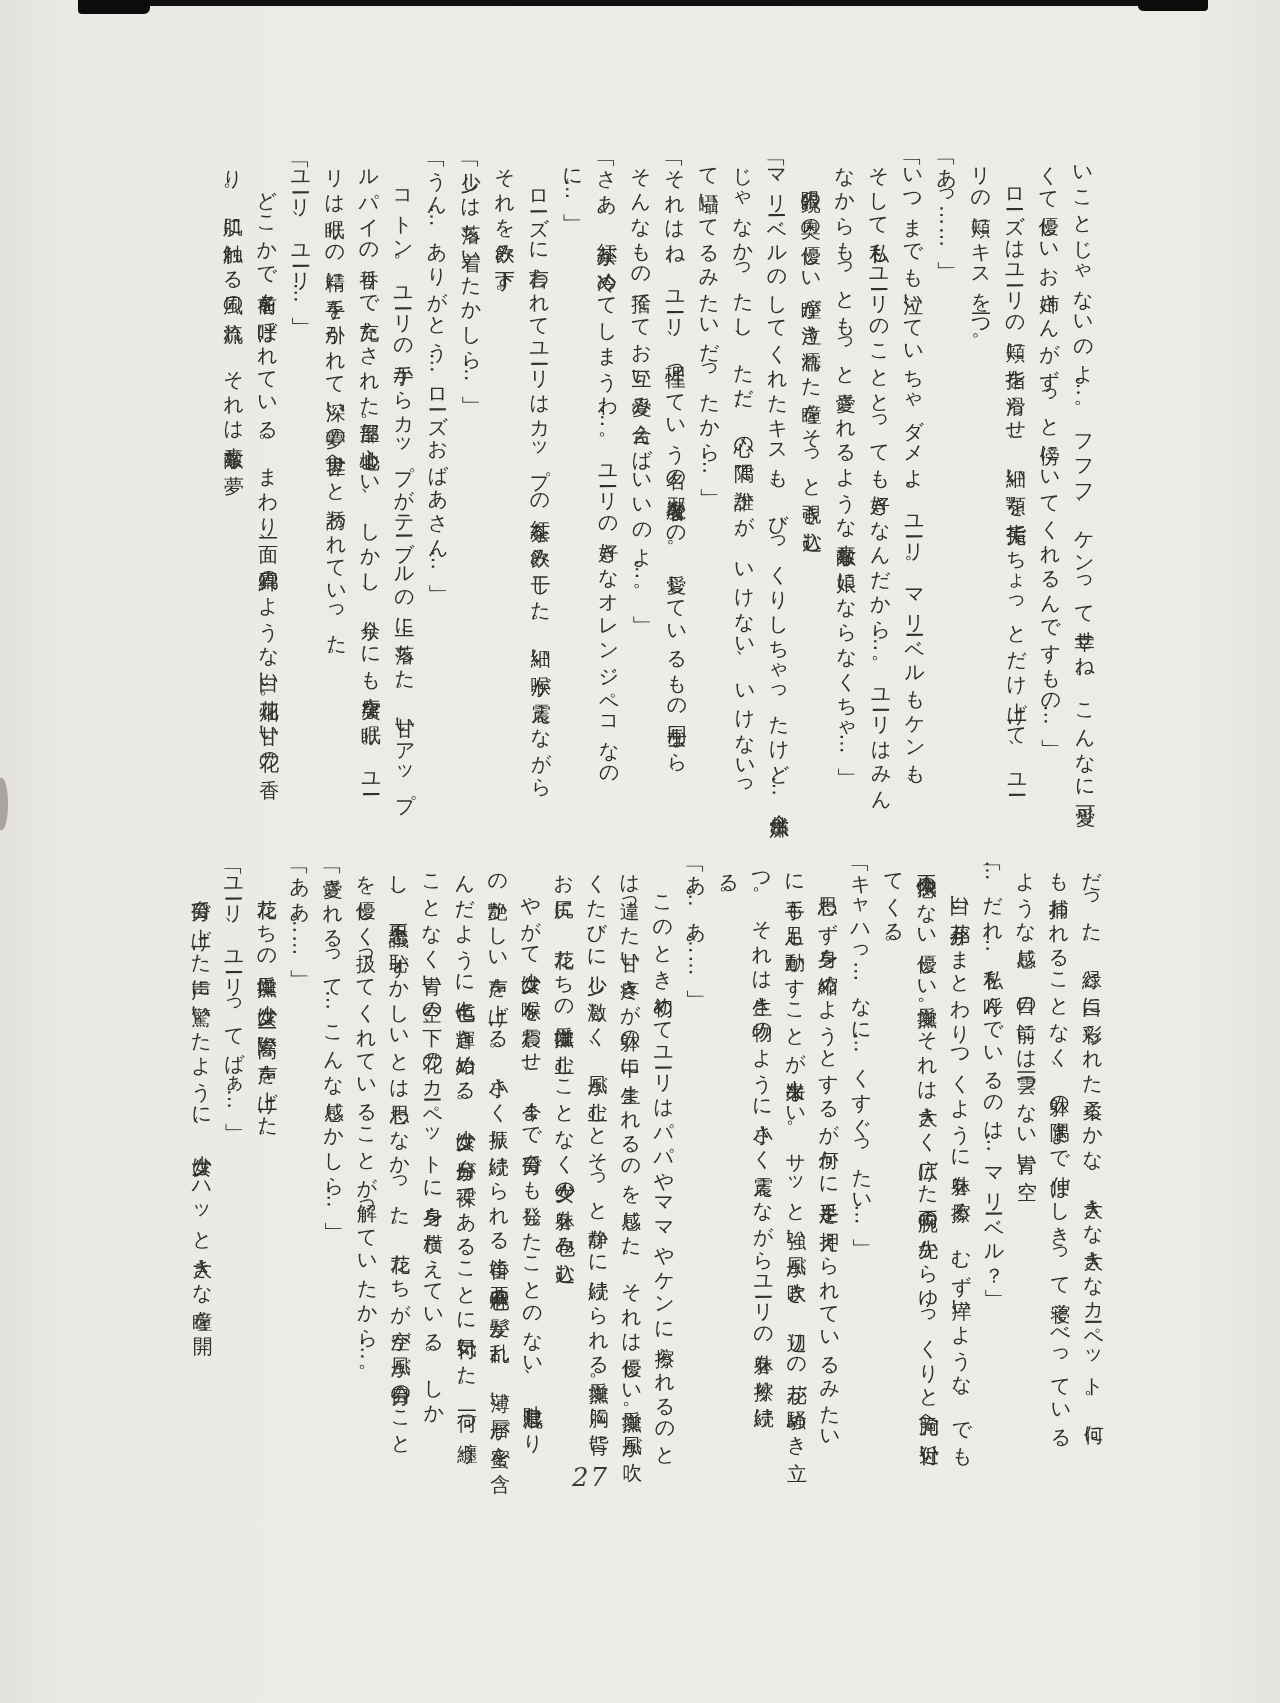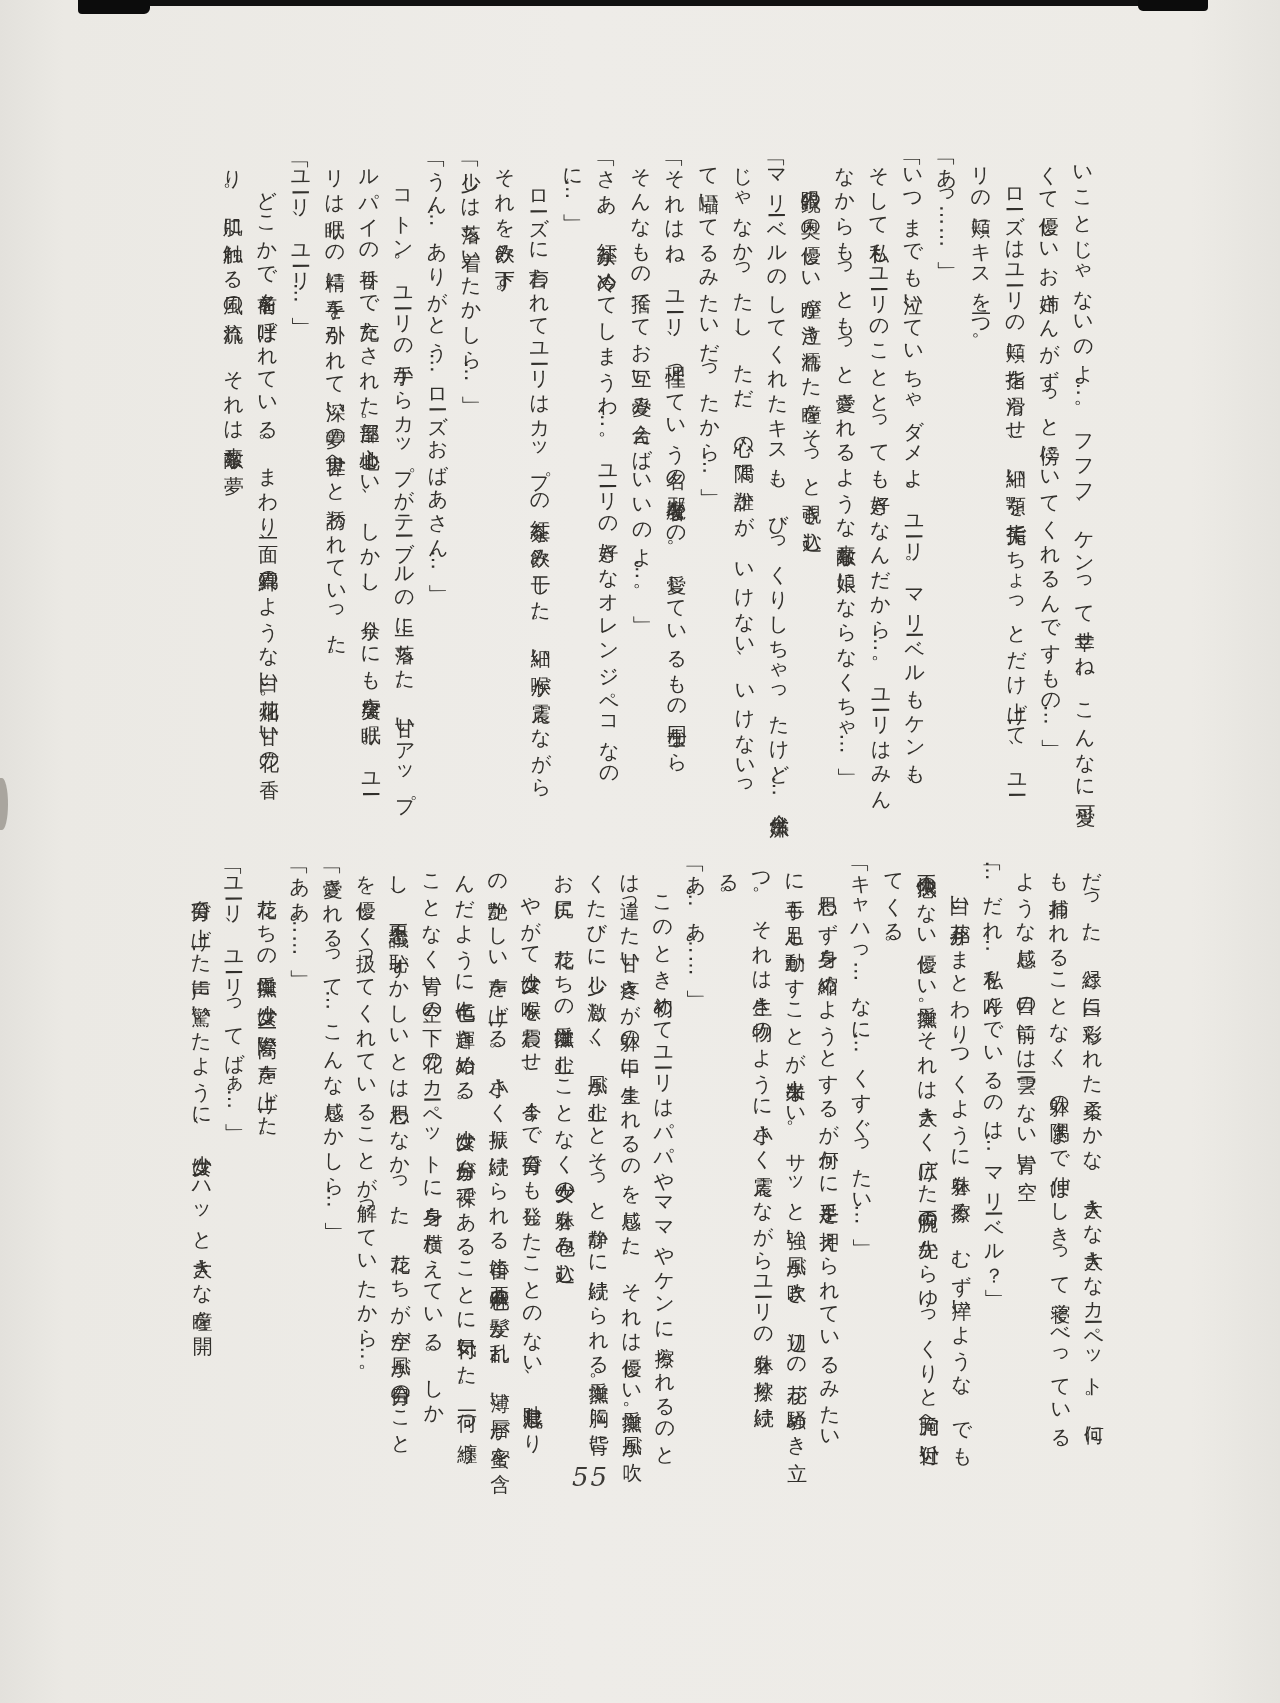--- a/index.html
+++ b/index.html
@@ -121,14 +121,14 @@
       <p>「あ…あ……」</p>
       <p>　このとき初めてユーリはパパやママやケンに擦られるのとは違った甘い疼きが躰の中に生まれるのを感じた。それは優しい愛撫。風が吹くたびに少し激しく、風が止むとそっと静かに続けられる愛撫。胸に背にお尻に、花たちの愛撫は止むことなく少女の躰を包み込む。</p>
       <p>　やがて少女は喉を震わせ、今まで自分でも発したことのない、吐息混じりの艶かしい声を上げる。小さく振り続けられる小首に亜麻色の髪が乱れ、薄い唇が蜜を含んだように七色に輝き始める。少女は自分が裸であることに気付いた。何一つ纏うことなく青い空の下、花のカーペットに身を横たえている。しかし、不思議と恥ずかしいとは思わなかった。花たちが空が風が自分のことを優しく扱ってくれていることが解っていたから…。</p>
       <p>「愛されるって…こんな感じかしら…」</p>
       <p>「ああ……」</p>
       <p>　花たちの愛撫に少女は一際高い声を上げた。</p>
       <p>「ユーリ、ユーリってばぁ…」</p>
       <p>　自分で上げた声に驚いたように、少女はハッと大きな瞳を開</p>
     </div>
 
-  <div class="page-number">55</div>
+  <div class="page-number">27</div>
 </div>
 
 </body></html>

